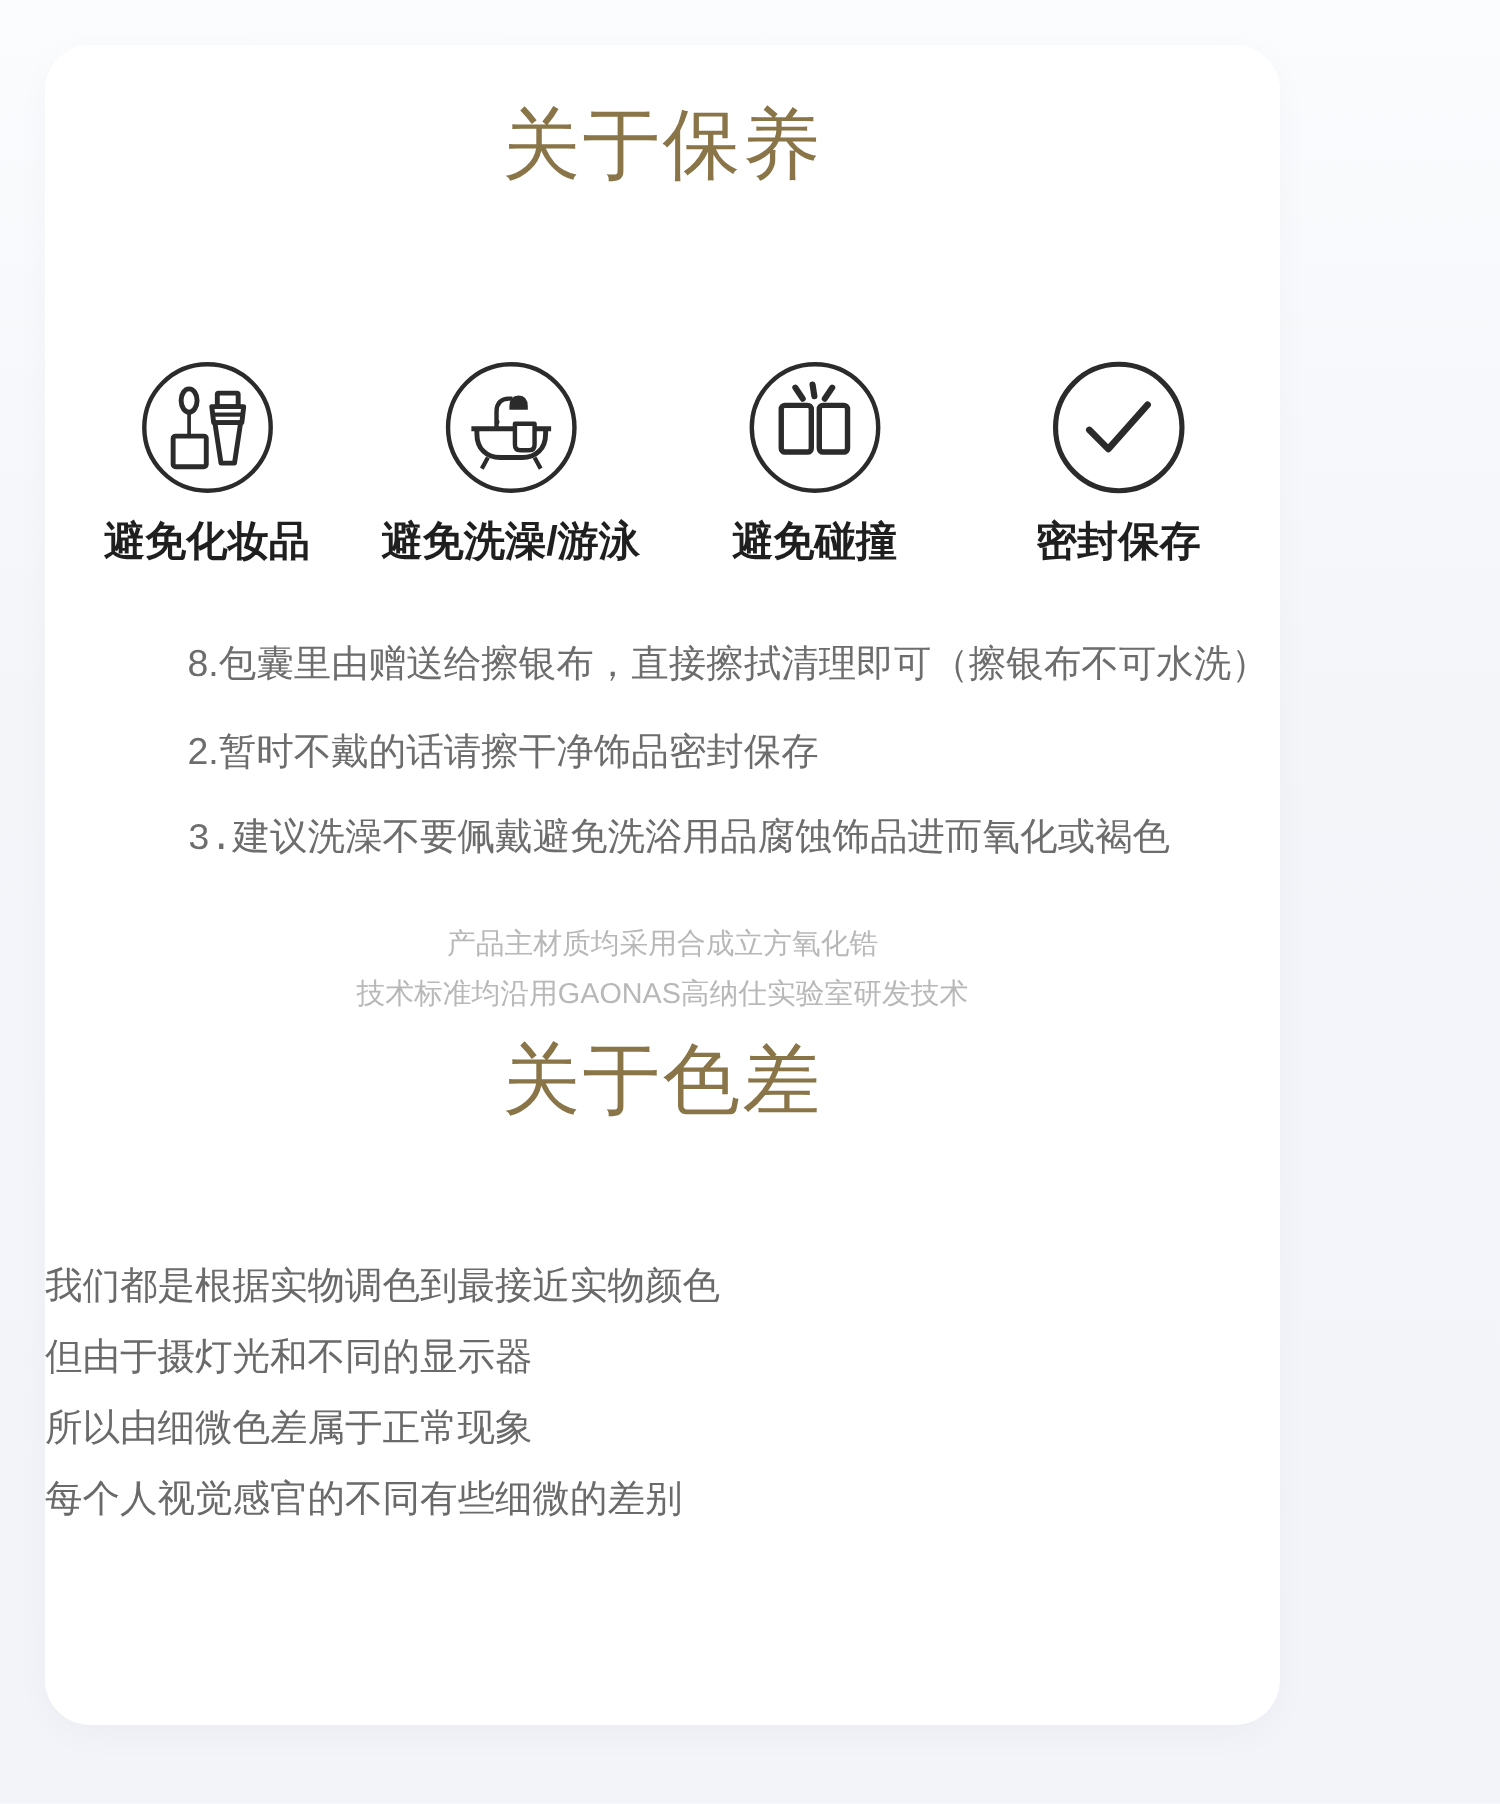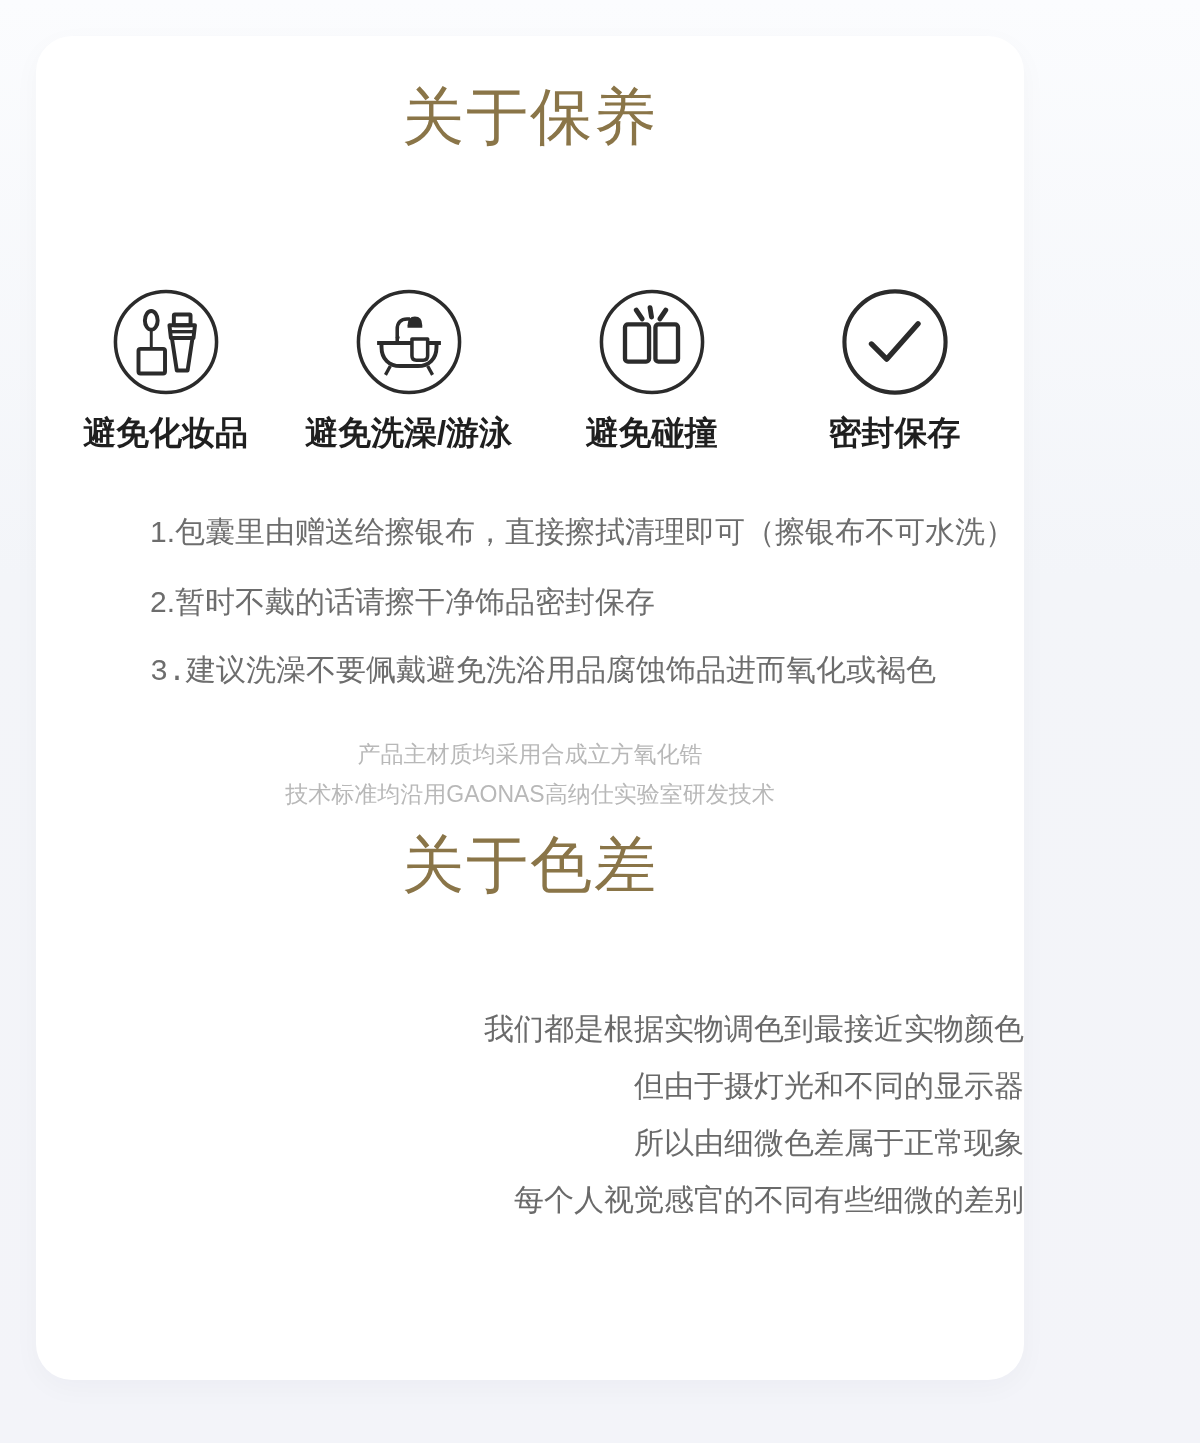--- a/index.html
+++ b/index.html
@@ -46,21 +46,21 @@
     color:#6d6d6d; margin-bottom:40px; white-space:nowrap;
   }
   .tip-line:last-child { margin-bottom:0;font-family:Liberation Mono, monospace; }
   .notes { margin-top:56px; text-align:center; }
   .note-line {
     font-size:23px; line-height:1; font-weight:400;
     color:#b8b8b8; margin-top:17px;
   }
   .note-line:first-child { margin-top:0; }
   .title-2 { margin-top:28px; }
-  .paragraph { margin-top:118px; text-align:right; }
+  .paragraph { margin-top:118px; text-align:left; }
   .para-line {
     font-size:30px; line-height:1; font-weight:300;
     color:#6a6a6a; margin-bottom:27px;
   }
 </style>
 </head>
 <body>
 
 <div class="card">
 
@@ -121,21 +121,21 @@
           <circle cx="55" cy="55" r="51.5" stroke-width="4.2"></circle>
           <polyline points="31,57 46.5,72.5 78.5,36.5" stroke-width="5.4" stroke-linecap="round" stroke-linejoin="round"></polyline>
         </svg>
       </span>
       <span class="icon-label">密封保存</span>
     </div>
 
   </div>
 
   <div class="tips">
-    <div class="tip-line">1.包囊里由赠送给擦银布，直接擦拭清理即可（擦银布不可水洗）</div>
+    <div class="tip-line">8.包囊里由赠送给擦银布，直接擦拭清理即可（擦银布不可水洗）</div>
     <div class="tip-line">2.暂时不戴的话请擦干净饰品密封保存</div>
     <div class="tip-line">3.建议洗澡不要佩戴避免洗浴用品腐蚀饰品进而氧化或褐色</div>
   </div>
 
   <div class="notes">
     <div class="note-line">产品主材质均采用合成立方氧化锆</div>
     <div class="note-line">技术标准均沿用GAONAS高纳仕实验室研发技术</div>
   </div>
 
   <h1 class="section-title title-2">关于色差</h1>

